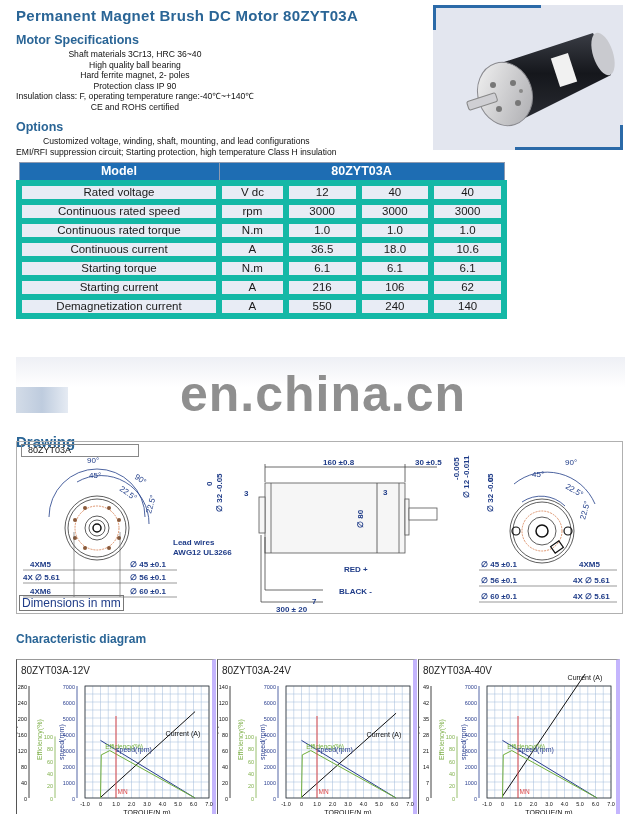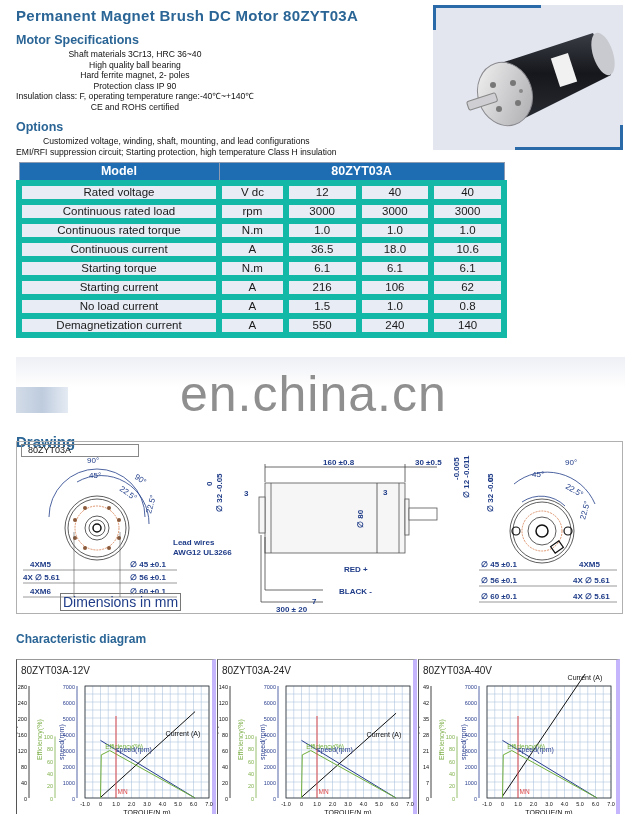--- a/index.html
+++ b/index.html
@@ -10,25 +10,25 @@
   .photo { position: absolute; left: 433px; top: 5px; width: 190px; height: 145px; background: #e3e6ef; }
   .photo .cornerTL { position: absolute; left: 0; top: 0; width: 108px; height: 25px; border-top: 3px solid #2b6aa8; border-left: 3px solid #2b6aa8; }
   .photo .cornerBR { position: absolute; right: 0; bottom: 0; width: 108px; height: 25px; border-bottom: 3px solid #2b6aa8; border-right: 3px solid #2b6aa8; }
 
   table.spec { position: absolute; left: 16px; top: 162px; width: 490px; border-collapse: collapse; font-size: 11.5px; }
   table.spec { width: 491px; padding-left: 35px; }
   table.spec th { background: #1e6db3; color: #fff; height: 20px; font-size: 12.5px; font-weight: bold; border: 1px solid #8f9bb0; }
   table.spec td { background: #e8ecf5; text-align: center; height: 19px; border: 6px solid #14b8a6; color: #1a1a1a; }
   table.spec td.label { width: 200px; }
   .fadearea { position: absolute; left: 16px; top: 357px; width: 609px; height: 30px; background: linear-gradient(#eef0f5, #ffffff); }
-  .watermark { position: absolute; left: 180px; top: 365px; font-size: 50px; color: #8f8f8f; letter-spacing: 1px; }
+  .watermark { position: absolute; left: 180px; top: 365px; font-size: 50px; color: #8f8f8f; letter-spacing: 1px; font-weight: bold; }
 
   .drawbox { position: absolute; left: 16px; top: 441px; width: 607px; height: 173px; border: 1px solid #b0b0b0; }
   .drawtag { position: absolute; left: 4px; top: 2px; width: 118px; height: 13px; border: 1px solid #888; font-size: 9px; padding-left: 6px; line-height: 11px; }
-  .dimtag { position: absolute; left: 2px; bottom: 2px; font-size: 14px; color: #1f3c88; border: 1px solid #777; padding: 0 2px; margin-left: 41px; }
+  .dimtag { position: absolute; left: 2px; bottom: 2px; font-size: 12px; color: #1f3c88; border: 1px solid #777; padding: 0 2px; }
 
   .charts { position: absolute; left: 16px; top: 650px; width: 604px; height: 160px; }
   .chartpanel { position: absolute; top: 9px; height: 160px; border-left: 1px solid #555; border-right: 4px solid #c4b5fd; border-top: 1px solid #999; }
   .chartpanel .ctitle { position: absolute; left: 4px; top: 5px; font-size: 10px; color: #222; }
 </style>
 </head>
 <body>
 
 <div class="title">Permanent Magnet Brush DC Motor 80ZYT03A</div>
 
@@ -86,21 +86,21 @@
   </thead>
   <tbody>
     <tr>
       <td class="label">Rated voltage</td>
       <td>V dc</td>
       <td>12</td>
       <td>40</td>
       <td>40</td>
     </tr>
     <tr>
-      <td class="label">Continuous rated load</td>
+      <td class="label">Continuous rated speed</td>
       <td>rpm</td>
       <td>3000</td>
       <td>3000</td>
       <td>3000</td>
     </tr>
     <tr>
       <td class="label">Continuous rated torque</td>
       <td>N.m</td>
       <td>1.0</td>
       <td>1.0</td>
@@ -119,27 +119,20 @@
       <td>6.1</td>
       <td>6.1</td>
       <td>6.1</td>
     </tr>
     <tr>
       <td class="label">Starting current</td>
       <td>A</td>
       <td>216</td>
       <td>106</td>
       <td>62</td>
-    </tr>
-    <tr>
-      <td class="label">No load current</td>
-      <td>A</td>
-      <td>1.5</td>
-      <td>1.0</td>
-      <td>0.8</td>
     </tr>
     <tr>
       <td class="label">Demagnetization current</td>
       <td>A</td>
       <td>550</td>
       <td>240</td>
       <td>140</td>
     </tr>
   </tbody>
 </table>

